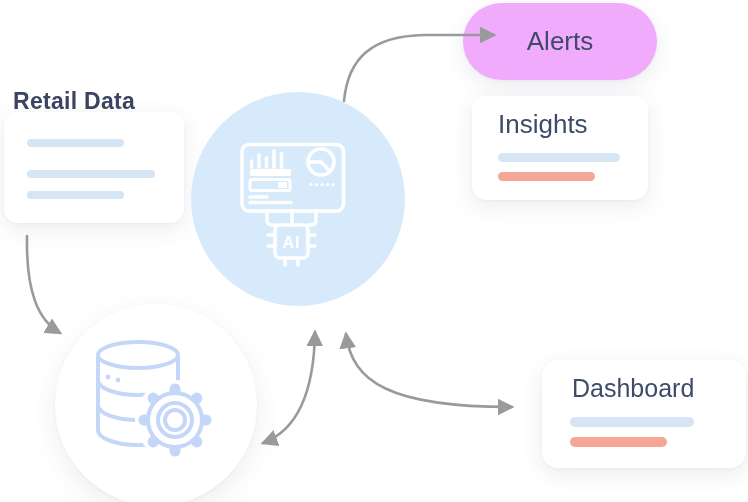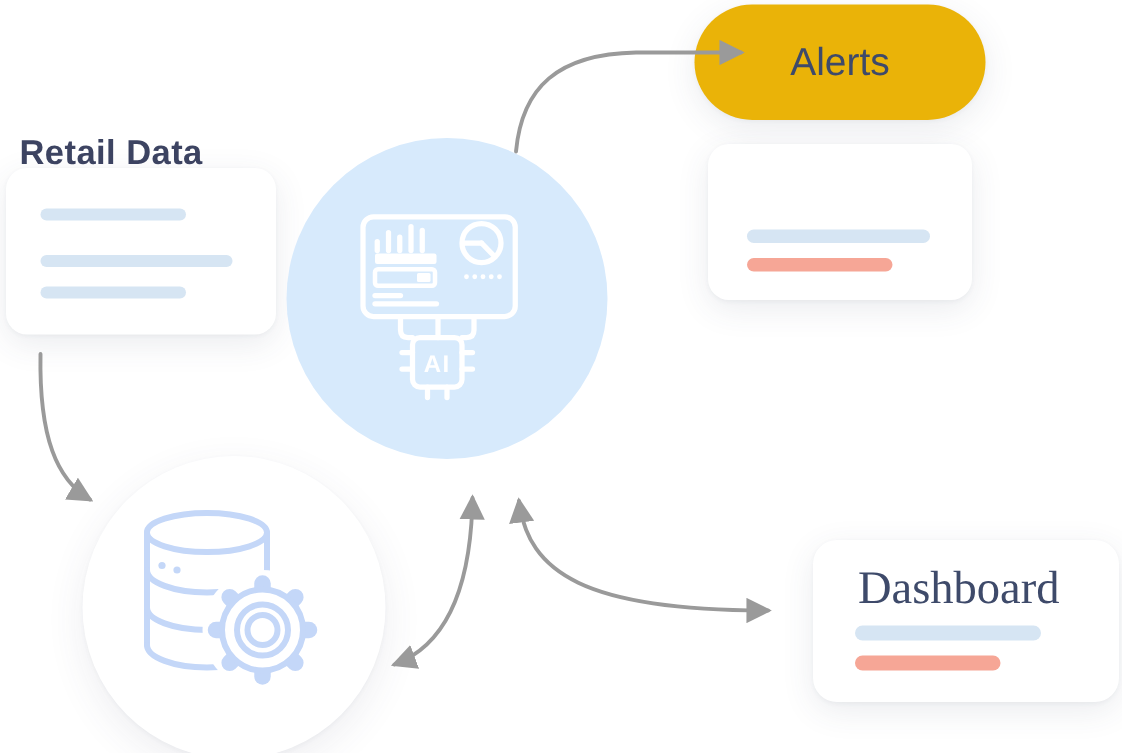--- a/index.html
+++ b/index.html
@@ -33,21 +33,21 @@
     position:absolute;
     border-radius:5px;
     height:8px;
   }
   .skel.blue{background:#d6e5f3;}
   .skel.salmon{background:#f6a696;}
   
   .pill{
     position:absolute;
     left:463px;top:3px;width:194px;height:77px;
-    background:#eab308;border-radius:39px;
+    background:#f0abfc;border-radius:39px;
     box-shadow:0 6px 22px rgba(61,70,101,.10), 0 1px 3px rgba(61,70,101,.05);
     display:flex;align-items:center;justify-content:center;
     color:#3e4a6a;font-size:26px;
   }
   
   .ai-circle{
     position:absolute;left:191px;top:92px;width:214px;height:214px;
     background:#d7eafc;border-radius:50%;
   }
   .process-circle{
@@ -154,26 +154,27 @@
     <circle cx="82" cy="84" r="17"></circle>
     <circle cx="82" cy="84" r="10" fill="#ffffff"></circle>
   </svg>
 </div>
 
 <div class="pill z2">
   <span>Alerts</span>
 </div>
 
 <div class="card z2" style="left:472px;top:96px;width:176px;height:104px;">
+  <div class="card-title" style="left:26px;top:13px;font-size:26px;">Insights</div>
   <div class="skel blue" style="left:26px;top:57px;width:122px;height:9px;"></div>
   <div class="skel salmon" style="left:26px;top:76px;width:97px;height:9px;"></div>
 </div>
 
 <div class="card z2" style="left:542px;top:360px;width:204px;height:108px;border-radius:16px;">
-  <div class="card-title" style="left:30px;top:14px;font-size:31px;font-family:Liberation Serif, serif;">Dashboard</div>
+  <div class="card-title" style="left:30px;top:14px;font-size:25px;">Dashboard</div>
   <div class="skel blue" style="left:28px;top:57px;width:124px;height:10px;"></div>
   <div class="skel salmon" style="left:28px;top:77px;width:97px;height:10px;"></div>
 </div>
 
 <svg id="arrow-layer">
   <defs>
     <marker id="ah" viewBox="0 0 10 10" refX="8.5" refY="5" markerWidth="6.5" markerHeight="6.5" orient="auto-start-reverse">
       <path d="M0,0 L10,5 L0,10 z" fill="#9a9a9a"></path>
     </marker>
   </defs>

